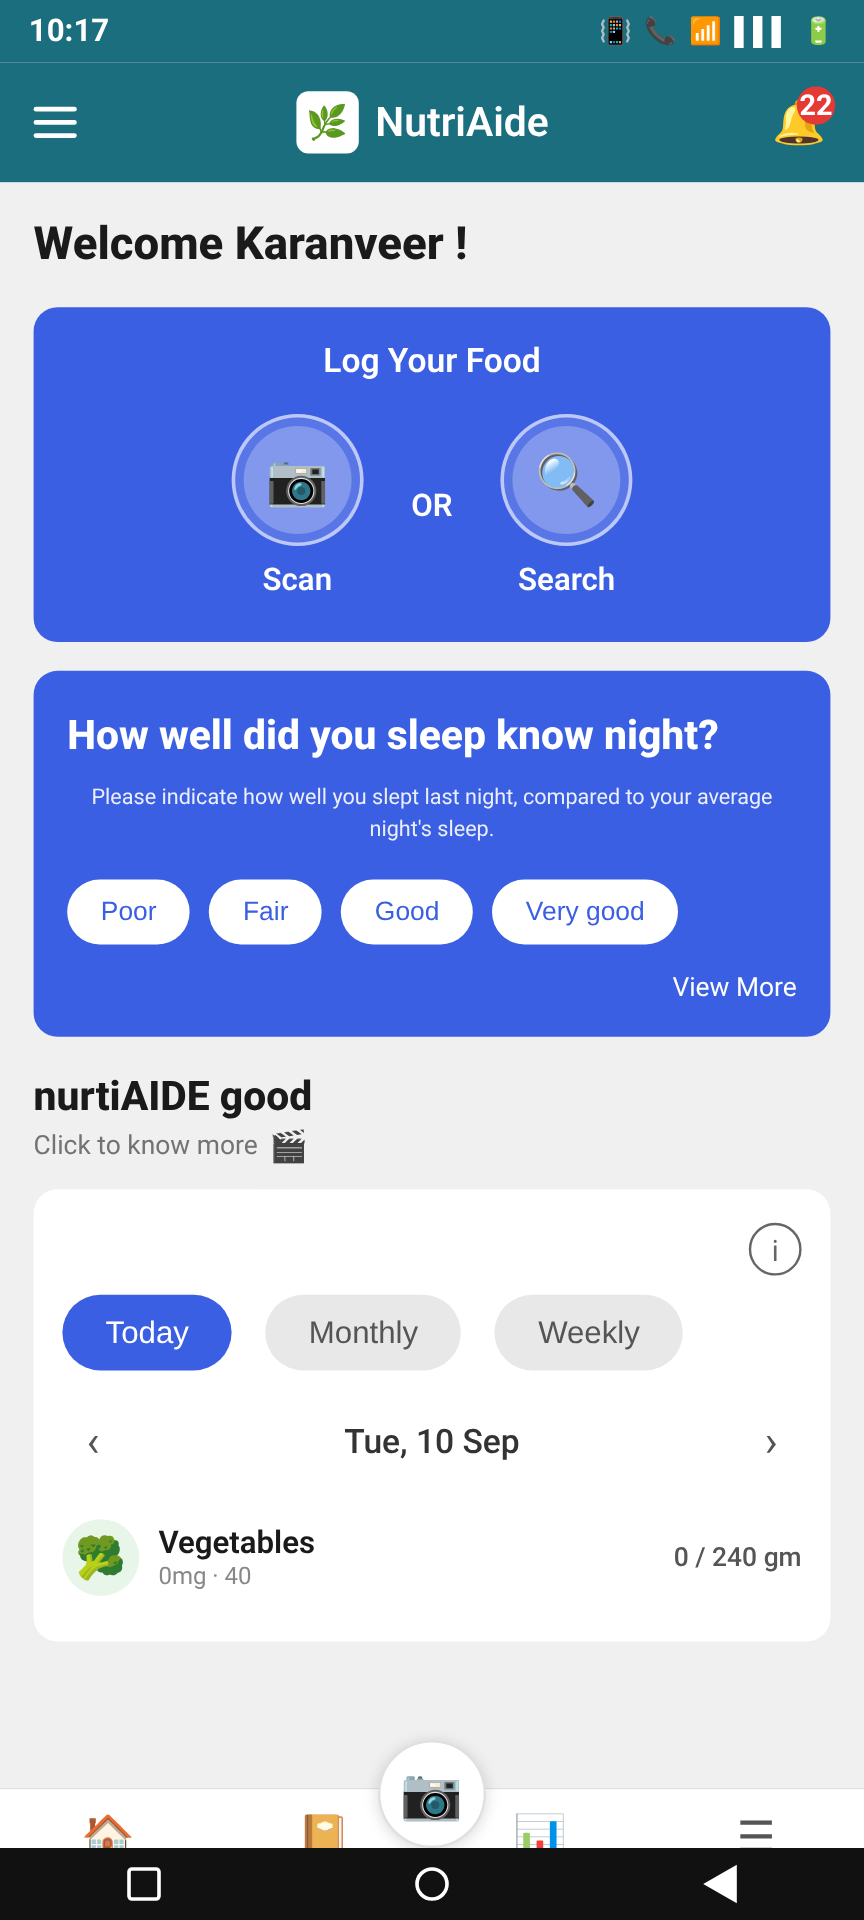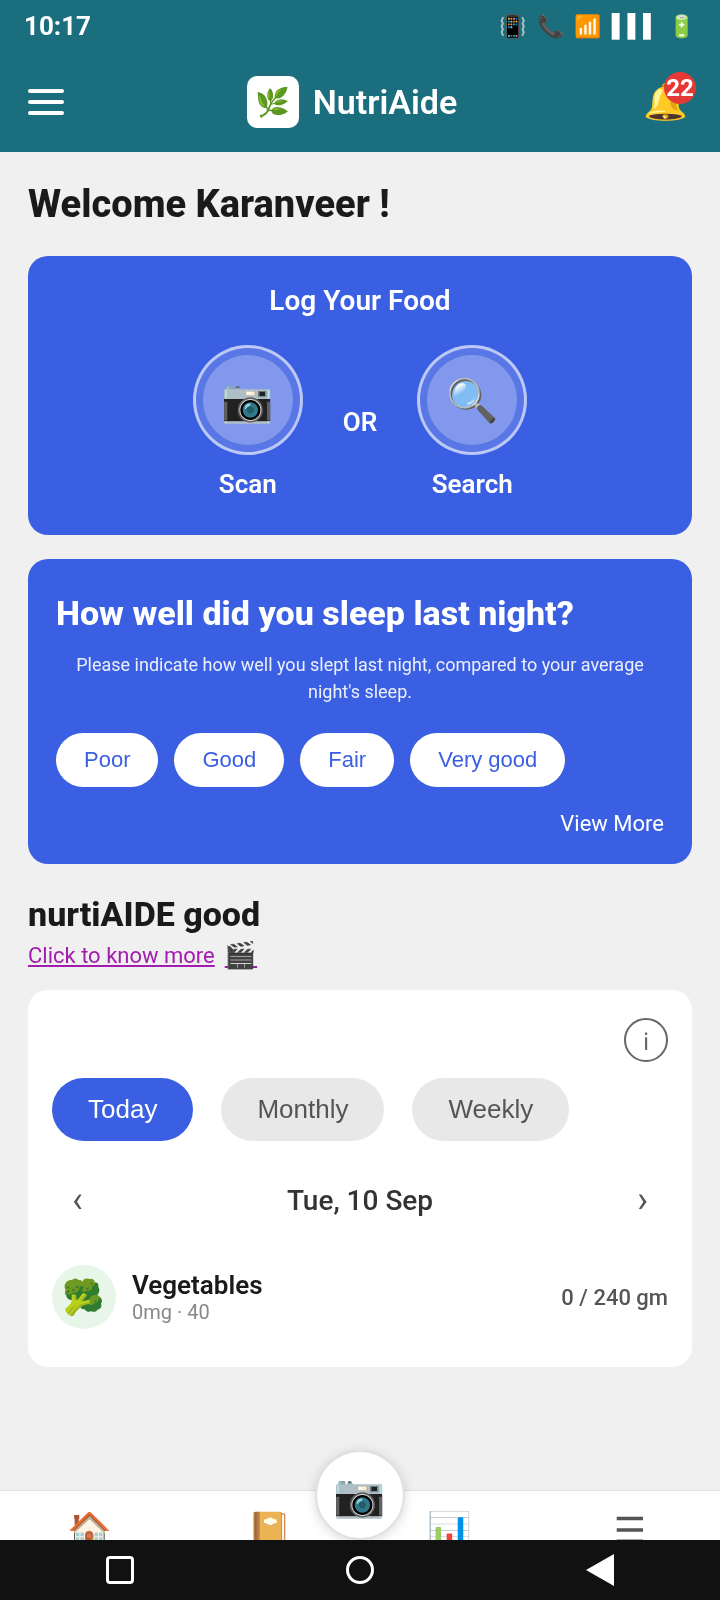--- a/index.html
+++ b/index.html
@@ -222,24 +222,23 @@
       font-size: 34px;
       font-weight: 800;
       color: #1a1a1a;
       margin-bottom: 6px;
     }
     .click-more {
       display: flex;
       align-items: center;
       gap: 10px;
       font-size: 22px;
-      color: #a21caf;
+      color: #737373;
       margin-bottom: 20px;
       cursor: pointer;
-      text-decoration: underline;
     }
     .clapperboard {
       font-size: 26px;
     }
 
     
     .diet-card {
       background: white;
       border-radius: 20px;
       padding: 28px 24px;
@@ -496,26 +495,26 @@
       <div class="food-action">
         <div class="food-action-circle">
           <div class="food-action-inner">🔍</div>
         </div>
         <span class="food-action-label">Search</span>
       </div>
     </div>
   </div>
 
   <div class="sleep-card">
-    <div class="sleep-title">How well did you sleep last night?</div>
+    <div class="sleep-title">How well did you sleep know night?</div>
     <div class="sleep-desc">Please indicate how well you slept last night, compared to your average night's sleep.</div>
     <div class="sleep-options">
       <button class="sleep-option">Poor</button>
+      <button class="sleep-option">Fair</button>
       <button class="sleep-option">Good</button>
-      <button class="sleep-option">Fair</button>
       <button class="sleep-option">Very good</button>
     </div>
     <div class="view-more">View More</div>
   </div>
 
   <div class="section-title">nurtiAIDE good</div>
   <div class="click-more">
     <span>Click to know more</span>
     <span class="clapperboard">🎬</span>
   </div>

